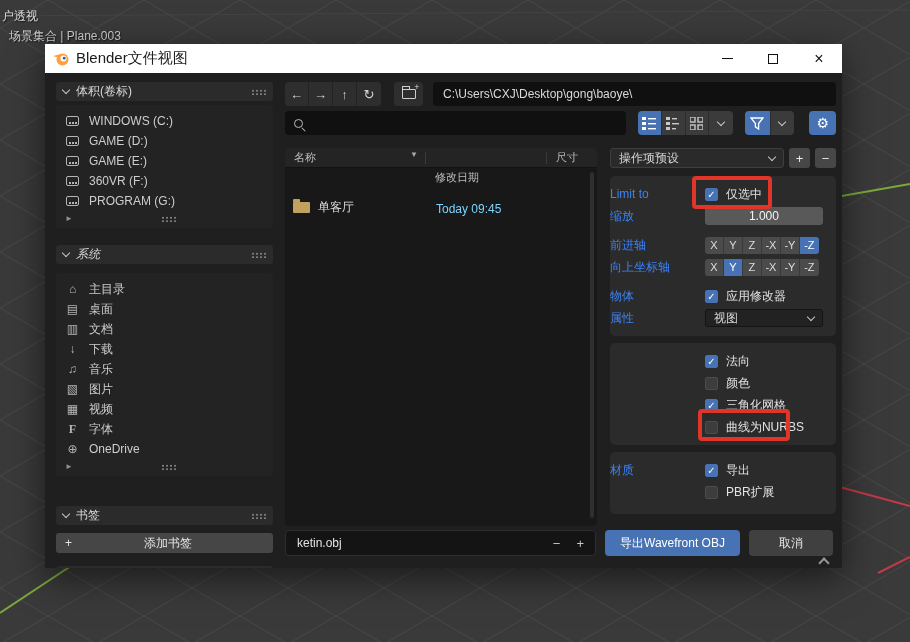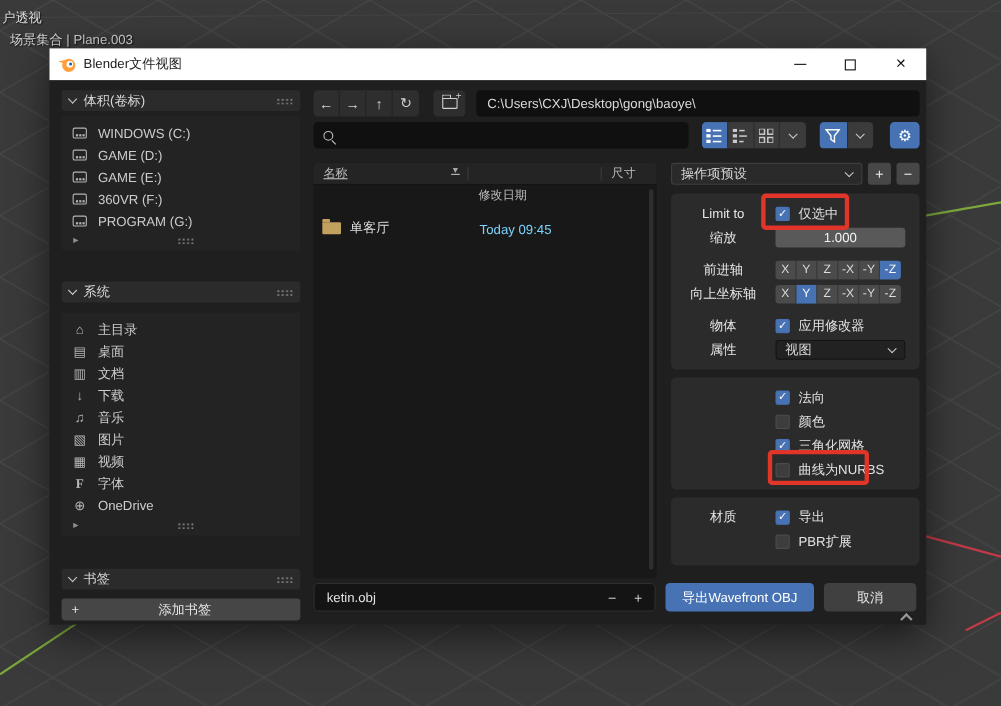--- a/index.html
+++ b/index.html
@@ -11,21 +11,21 @@
   
   .vp-text { position:absolute; color:#dcdcdc; text-shadow:1px 1px 1px rgba(0,0,0,.6); }
   .vp-line1 { left:2px; top:8px; }
   .vp-line2 { left:9px; top:28px; color:#d0d0d0; }
 
   
   .dialog { position:absolute; left:45px; top:44px; width:797px; height:524px;
     box-shadow:0 10px 34px rgba(0,0,0,.55); }
   .titlebar { position:absolute; left:0; top:0; right:0; height:29px; background:#ffffff;
     display:flex; align-items:center; padding-left:8px; }
-  .t-title { color:#1b1b1b; font-size:12px; margin-left:7px; }
+  .t-title { color:#1b1b1b; font-size:15px; margin-left:7px; }
   .winbtns { margin-left:auto; display:flex; height:100%; }
   .wbtn { width:46px; height:100%; display:flex; align-items:center; justify-content:center; }
   .ico-min { width:11px; border-top:1px solid #111; }
   .ico-max { width:10px; height:10px; border:1px solid #111; }
   .ico-close { font-size:16px; color:#111; line-height:1; }
 
   .content { position:absolute; left:0; top:29px; right:0; bottom:0; background:#1f1f1f; overflow:hidden; }
 
   
   .sidebar { position:absolute; left:11px; top:9px; width:217px; bottom:2px; }
@@ -40,21 +40,21 @@
   .expand-row { height:15px; display:flex; align-items:center; padding:0 9px; color:#8a8a8a; }
   .tri-r { font-size:8px; color:#8f8f8f; }
   .grip { width:15px; height:6px; background-image:radial-gradient(#7d7d7d 0.9px, transparent 1px);
     background-size:4px 3.5px; flex:none; }
   .grip.mid { margin:0 auto; }
   .chev { width:6px; height:6px; border-right:1.6px solid #c7c7c7; border-bottom:1.6px solid #c7c7c7;
     transform:rotate(45deg); margin-top:-3px; flex:none; }
   .bm-btn { margin-top:8px; height:20px; background:#464646; border-radius:3px; display:flex;
     align-items:center; padding:0 9px; color:#e6e6e6; }
   .bm-btn .lbl { margin:0 auto; }
-  .mt16 { margin-top:28px; } .mt30 { margin-top:30px; } .mt12 { margin-top:13px; }
+  .mt16 { margin-top:17px;font-style:italic; } .mt30 { margin-top:30px; } .mt12 { margin-top:13px; }
 
   
   .rightarea { position:absolute; left:240px; top:9px; width:551px; bottom:0; }
   .navrow { display:flex; height:24px; margin-bottom:5px; align-items:center; }
   .navgrp { display:flex; background:#2e2e2e; border-radius:4px; overflow:hidden; }
   .navbtn { width:24px; height:24px; display:flex; align-items:center; justify-content:center;
     color:#d2d2d2; font-size:13px; border-right:1px solid #232323; }
   .navbtn:last-child { border-right:none; }
   .newfolder { margin-left:13px; width:29px; height:24px; background:#2e2e2e; border-radius:4px;
     display:flex; align-items:center; justify-content:center; }
@@ -83,21 +83,21 @@
   .gearbtn { margin-left:15px; width:27px; height:24px; background:#4772b3; border-radius:4px;
     color:#fff; display:flex; align-items:center; justify-content:center; font-size:14px; }
 
   .middle { position:absolute; left:0; right:0; top:66px; bottom:42px; display:flex; }
 
   
   .listcol { width:312px; margin-right:13px; background:#181818; border-radius:4px;
     display:flex; flex-direction:column; position:relative; }
   .listhdr { height:20px; background:#242424; border-radius:4px 4px 0 0; display:flex;
     align-items:center; font-size:11px; color:#bdbdbd; border-bottom:1px solid #121212; }
-  .hc-name { flex:1; display:flex; align-items:flex-start; padding-left:9px;text-decoration:underline; }
+  .hc-name { flex:1; display:flex; align-items:flex-start; padding-left:9px; }
   .hc-name .sort { margin-left:auto; margin-right:7px; font-size:8px; color:#a8a8a8; }
   .hsep { width:1px; height:12px; background:#3a3a3a; }
   .hc-date { width:120px; padding-left:9px;margin-top:40px; }
   .hc-size { width:50px; padding-left:9px; }
   .filerow { height:23px; display:flex; align-items:flex-end; color:#dedede;margin-top:25px; }
   .fc-name { flex:1; display:flex; align-items:center; gap:8px; padding-left:8px; }
   .folder-ico { width:17px; height:11px; background:#c2a05e; border-radius:1px; position:relative; flex:none; }
   .folder-ico::before { content:""; position:absolute; left:0; top:-3px; width:7px; height:3px;
     background:#c2a05e; border-radius:1px 1px 0 0; }
   .fc-date { width:120px; padding-left:9px; color:#7dd3fc; }
@@ -108,21 +108,21 @@
   .panel { flex:1; display:flex; flex-direction:column; }
   .presets { display:flex; height:20px; margin-bottom:8px; gap:5px; }
   .presetdd { flex:1; background:#2a2a2a; border:1px solid #3e3e3e; border-radius:3px; display:flex;
     align-items:center; padding:0 8px; color:#d6d6d6; }
   .presetdd .chev { margin-left:auto; }
   .pm-btn { width:21px; background:#474747; border-radius:3px; color:#ececec; display:flex;
     align-items:center; justify-content:center; font-size:13px; }
   .pbox { background:#2b2b2b; border-radius:5px; margin-bottom:7px; padding:7px 0; }
   .pbox.clip { height:62px; overflow:hidden; margin-bottom:0; }
   .prow { height:22px; display:flex; align-items:center; }
-  .plabel { width:42%; text-align:center; color:#e5e5e5; white-space:nowrap; flex:none; }
+  .plabel { width:42%; text-align:left; color:#3b82f6; white-space:nowrap; flex:none; }
   .pctrl { flex:1; display:flex; align-items:center; gap:8px; padding-right:13px; min-width:0; }
   .gap6 { height:7px; }
   .valfield { flex:1; height:18px; background:#595959; border-radius:3px; color:#f4f4f4;
     display:flex; align-items:center; justify-content:center; }
   .dd { flex:1; height:18px; background:#222222; border:1px solid #141414; border-radius:3px;
     color:#d6d6d6; display:flex; align-items:center; padding:0 8px; }
   .dd .chev { margin-left:auto; }
   .cb { width:13px; height:13px; border-radius:2px; background:#3d3d3d; border:1px solid #4c4c4c;
     position:relative; flex:none; }
   .cb.checked { background:#4772b3; border-color:#4772b3; }

